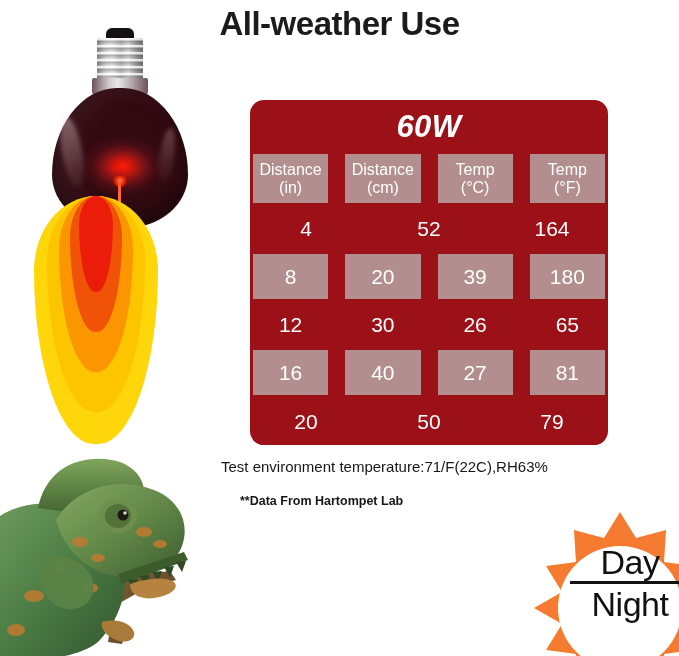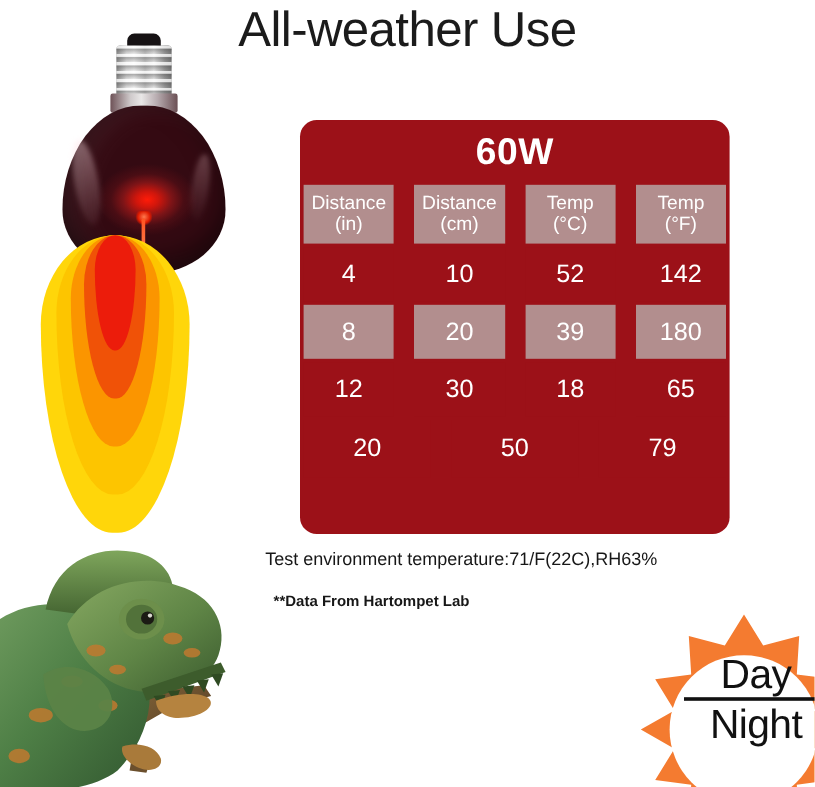--- a/index.html
+++ b/index.html
@@ -8,21 +8,21 @@
     background:#ffffff;
     font-family:"Liberation Sans", sans-serif;
     overflow:hidden;position:relative;
   }
   #stage{position:absolute;left:0;top:0;width:679px;height:656px;overflow:hidden;background:#fff;}
 
   
   .title{
     position:absolute;left:0;top:0;width:679px;height:48px;
     display:flex;align-items:center;justify-content:center;
-    font-size:41px;font-weight:normal;color:#1b1b1b;
+    font-size:33px;font-weight:bold;color:#1b1b1b;
     letter-spacing:-0.5px;
   }
 
   
   .bulb-wrap{position:absolute;left:40px;top:28px;width:160px;height:420px;}
   .bulb-tip{
     position:absolute;left:66px;top:0px;width:28px;height:14px;
     background:#161214;border-radius:6px 6px 3px 3px;
   }
   .bulb-base{
@@ -83,41 +83,41 @@
   .cham{position:absolute;left:-6px;top:446px;width:250px;height:214px;}
   .cham svg{display:block;}
 
   
   .table{
     position:absolute;left:250px;top:100px;width:358px;height:345px;
     background:#9C1118;border-radius:14px;overflow:hidden;
   }
   .tbl-title{
     height:54px;display:flex;align-items:center;justify-content:center;
-    color:#ffffff;font-size:31px;font-weight:bold;letter-spacing:.5px;
+    color:#ffffff;font-size:31px;font-weight:bold;letter-spacing:.5px;font-style:italic;
   }
   .row{display:flex;height:48px;gap:17px;padding:0 3px 3px 3px;box-sizing:border-box;}
   .cell{
     flex:1;display:flex;align-items:center;justify-content:center;
     color:#ffffff;text-align:center;line-height:1.12;
   }
   .row-head .cell{background:#B28E8E;font-size:16px;}
   .row-head{height:52px;}
   .row-alt .cell{background:#B28E8E;}
   .row-main .cell{background:#9C1118;}
   .row-main, .row-alt{font-size:21px;}
   .row-last{padding-bottom:0;}
 
   
   .cap1{
     position:absolute;left:221px;top:458px;
     font-size:15px;font-weight:normal;color:#171717;white-space:nowrap;
   }
   .cap2{
-    position:absolute;left:228px;top:494px;
+    position:absolute;left:240px;top:494px;
     font-size:12.5px;font-weight:bold;color:#171717;white-space:nowrap;
   }
 
   
   .badge{position:absolute;left:508px;top:508px;width:171px;height:148px;overflow:hidden;}
   .badge svg{position:absolute;left:0;top:0;}
   .badge-text{
     position:absolute;left:62px;top:36px;width:120px;
     text-align:center;color:#111;font-weight:normal;
   }
@@ -226,39 +226,44 @@
       <div class="cell">
         <span><span>Temp</span><br><span>(°C)</span></span>
       </div>
       <div class="cell">
         <span><span>Temp</span><br><span>(°F)</span></span>
       </div>
     </div>
 
     <div class="row row-main">
       <div class="cell">4</div>
-      <div class="cell">10</div>
       <div class="cell">52</div>
-      <div class="cell">142</div>
+      <div class="cell">164</div>
     </div>
 
     <div class="row row-alt">
       <div class="cell">8</div>
       <div class="cell">20</div>
       <div class="cell">39</div>
       <div class="cell">180</div>
     </div>
 
     <div class="row row-main">
       <div class="cell">12</div>
       <div class="cell">30</div>
-      <div class="cell">18</div>
+      <div class="cell">26</div>
       <div class="cell">65</div>
     </div>
 
+    <div class="row row-alt">
+      <div class="cell">16</div>
+      <div class="cell">40</div>
+      <div class="cell">27</div>
+      <div class="cell">81</div>
+    </div>
 
     <div class="row row-main row-last">
       <div class="cell">20</div>
       <div class="cell">50</div>
       <div class="cell">79</div>
     </div>
   </div>
 
   <div class="cap1">Test environment temperature:71/F(22C),RH63%</div>
   <div class="cap2">**Data From Hartompet Lab</div>

